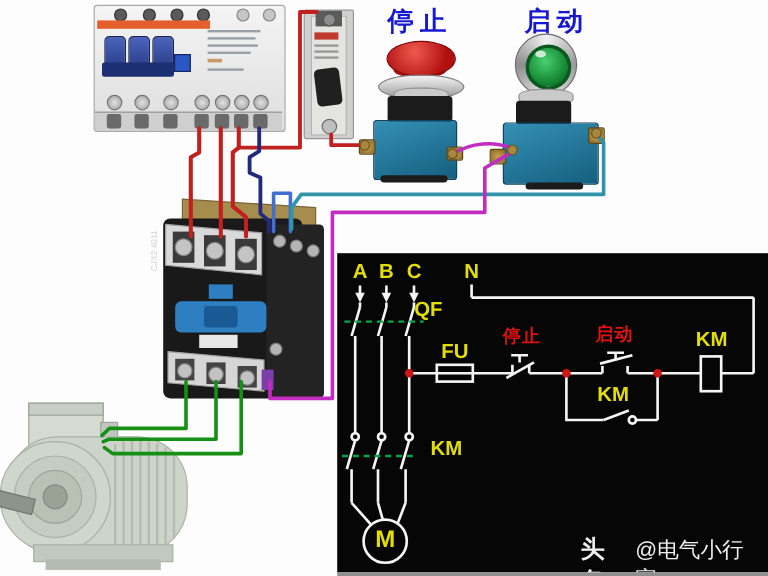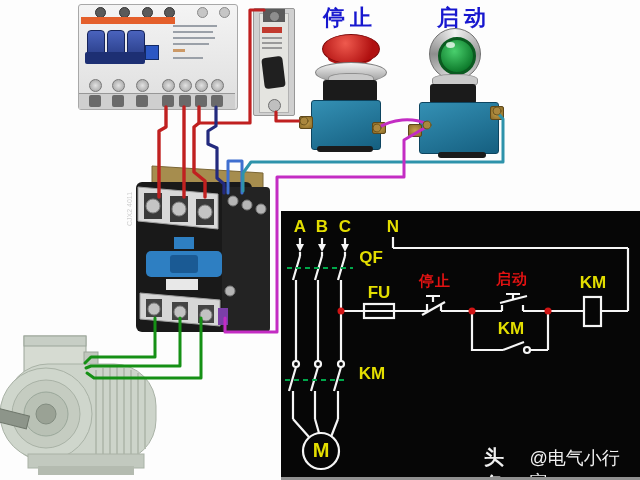--- a/index.html
+++ b/index.html
@@ -268,21 +268,21 @@
         <path d="M4,169 H66" stroke="#00a74a" stroke-dasharray="5 4" stroke-width="2"></path>
         <path d="M12,180 V208 M34,180 V208 M57,180 V208"></path>
         <path d="M12,208 L28,226 M34,208 L38,222 M57,208 L50,226"></path>
       </g>
       <circle cx="40" cy="240" r="18"></circle>
     </svg>
     <div class="sch-label" style="left:9px;top:7px;width:20px">A</div>
     <div class="sch-label" style="left:31px;top:7px;width:20px">B</div>
     <div class="sch-label" style="left:54px;top:7px;width:20px">C</div>
     <div class="sch-label" style="left:102px;top:7px;width:20px">N</div>
-    <div class="sch-label" style="left:74px;top:38px;width:32px">QF</div>
+    <div class="sch-label" style="left:60px;top:38px;width:32px">QF</div>
     <div class="sch-label" style="left:82px;top:73px;width:32px">FU</div>
     <div class="sch-label red" style="left:134px;top:61px;width:40px">停止</div>
     <div class="sch-label red" style="left:211px;top:59px;width:40px">启动</div>
     <div class="sch-label" style="left:294px;top:63px;width:36px">KM</div>
     <div class="sch-label" style="left:214px;top:109px;width:32px">KM</div>
     <div class="sch-label" style="left:74px;top:154px;width:34px">KM</div>
     <div class="sch-label m" style="left:28px;top:230px;width:24px">M</div>
     <div class="wm">
       <span class="b">头条</span>
       <span class="h">@电气小行家</span>

